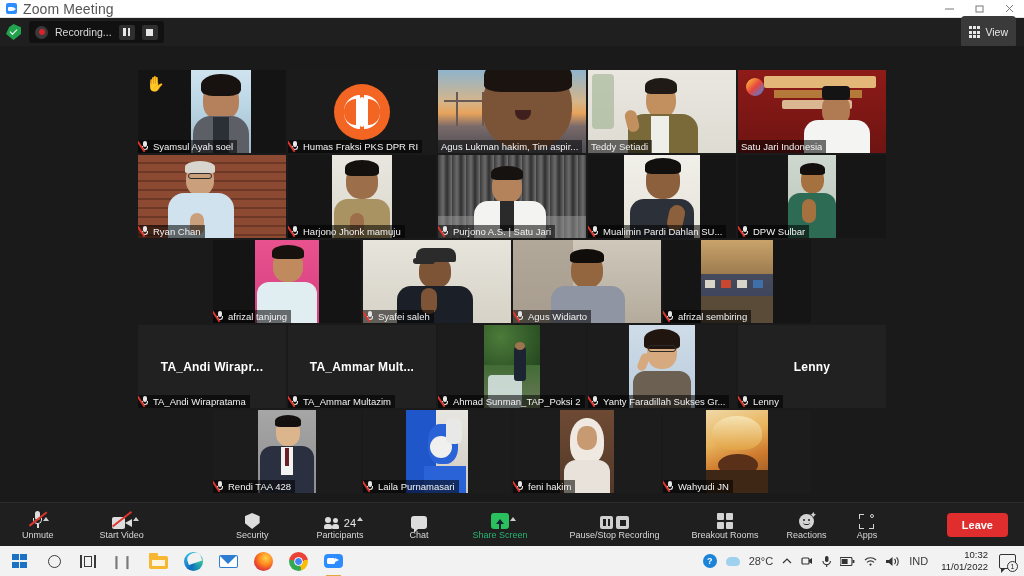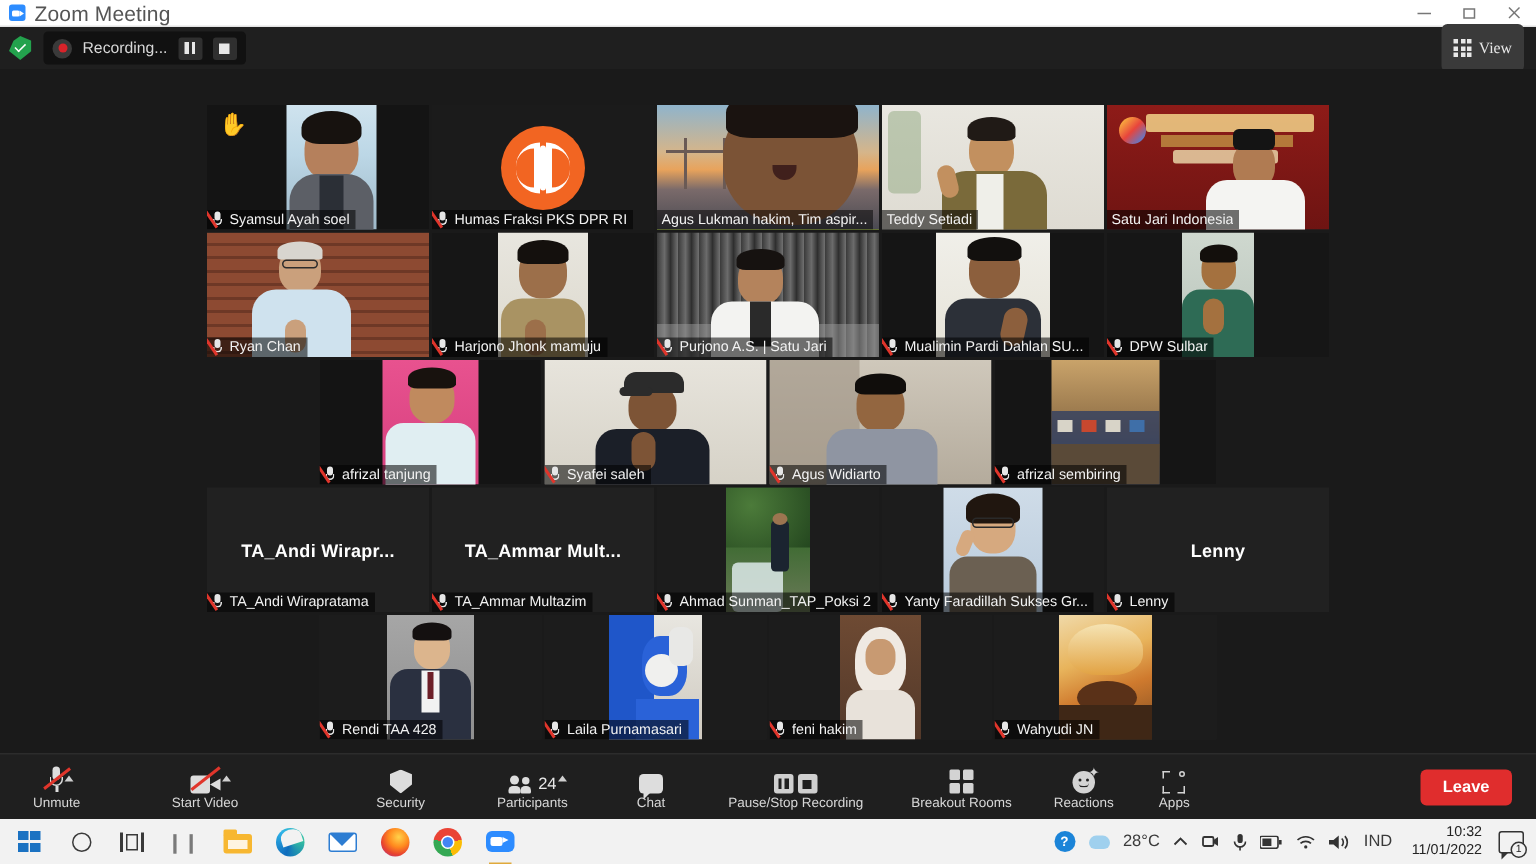--- a/index.html
+++ b/index.html
@@ -68,21 +68,21 @@
   .rec-ctl {
     width: 16px; height: 15px; background: #2f2f2f; border-radius: 2px;
     display: flex; align-items: center; justify-content: center; gap: 2px;
   }
   .rec-ctl .bar { width: 2.5px; height: 8px; background: #e8e8e8; }
   .rec-ctl .sq { width: 7px; height: 7px; background: #e8e8e8; }
 
   .view-btn {
     margin-left: auto; margin-right: 8px; height: 32px;
     background: #3a3a3a; border-radius: 4px; color: #e8e8e8;
-    font-size: 10.5px; display: flex; align-items: center; gap: 5px; padding: 0 8px; font-family: Liberation Serif, serif;
+    font-size: 10.5px; display: flex; align-items: center; gap: 5px; padding: 0 8px;
   }
   .grid-ico { display: grid; grid-template-columns: 3px 3px 3px; grid-template-rows: 3px 3px 3px; gap: 1.3px; }
   .grid-ico i { background: #e8e8e8; display: block; }
 
   
   .gallery {
     position: absolute; top: 46px; left: 0; width: 1024px; height: 456px;
     background: #1a1a1a;
   }
   .row { display: flex; justify-content: center; gap: 2px; }
@@ -731,21 +731,21 @@
             <i class="cap"></i>
             <i class="arc"></i>
             <i class="post"></i>
           </div>
         <div class="slash-red" style="width:22px"></div>
         <div class="caret"></div>
       </div>
       <div class="lbl">Unmute</div>
     </div>
 
-    <div class="ctl" style="margin-left:53px">
+    <div class="ctl" style="margin-left:38px">
       <div class="glyph">
         <div class="cam-big">
             <i class="body"></i>
             <i class="lens"></i>
           </div>
         <div class="slash-red" style="width:24px"></div>
         <div class="caret"></div>
       </div>
       <div class="lbl">Start Video</div>
     </div>
@@ -771,20 +771,31 @@
       <div class="lbl">Participants</div>
     </div>
 
     <div class="ctl" style="margin-left:38px">
       <div class="glyph">
           <div class="chat-ico"></div>
         </div>
       <div class="lbl">Chat</div>
     </div>
 
+    <div class="ctl green" style="margin-left:36px">
+      <div class="glyph">
+        <div class="share-ico">
+            <span class="up">
+              <i class="stem"></i>
+            </span>
+          </div>
+        <div class="caret"></div>
+      </div>
+      <div class="lbl">Share Screen</div>
+    </div>
 
     <div class="ctl" style="margin-left:34px">
       <div class="glyph rec2">
         <span class="pausebox">
             <i></i>
             <i></i>
           </span>
         <span class="stopbox">
             <i></i>
           </span>

